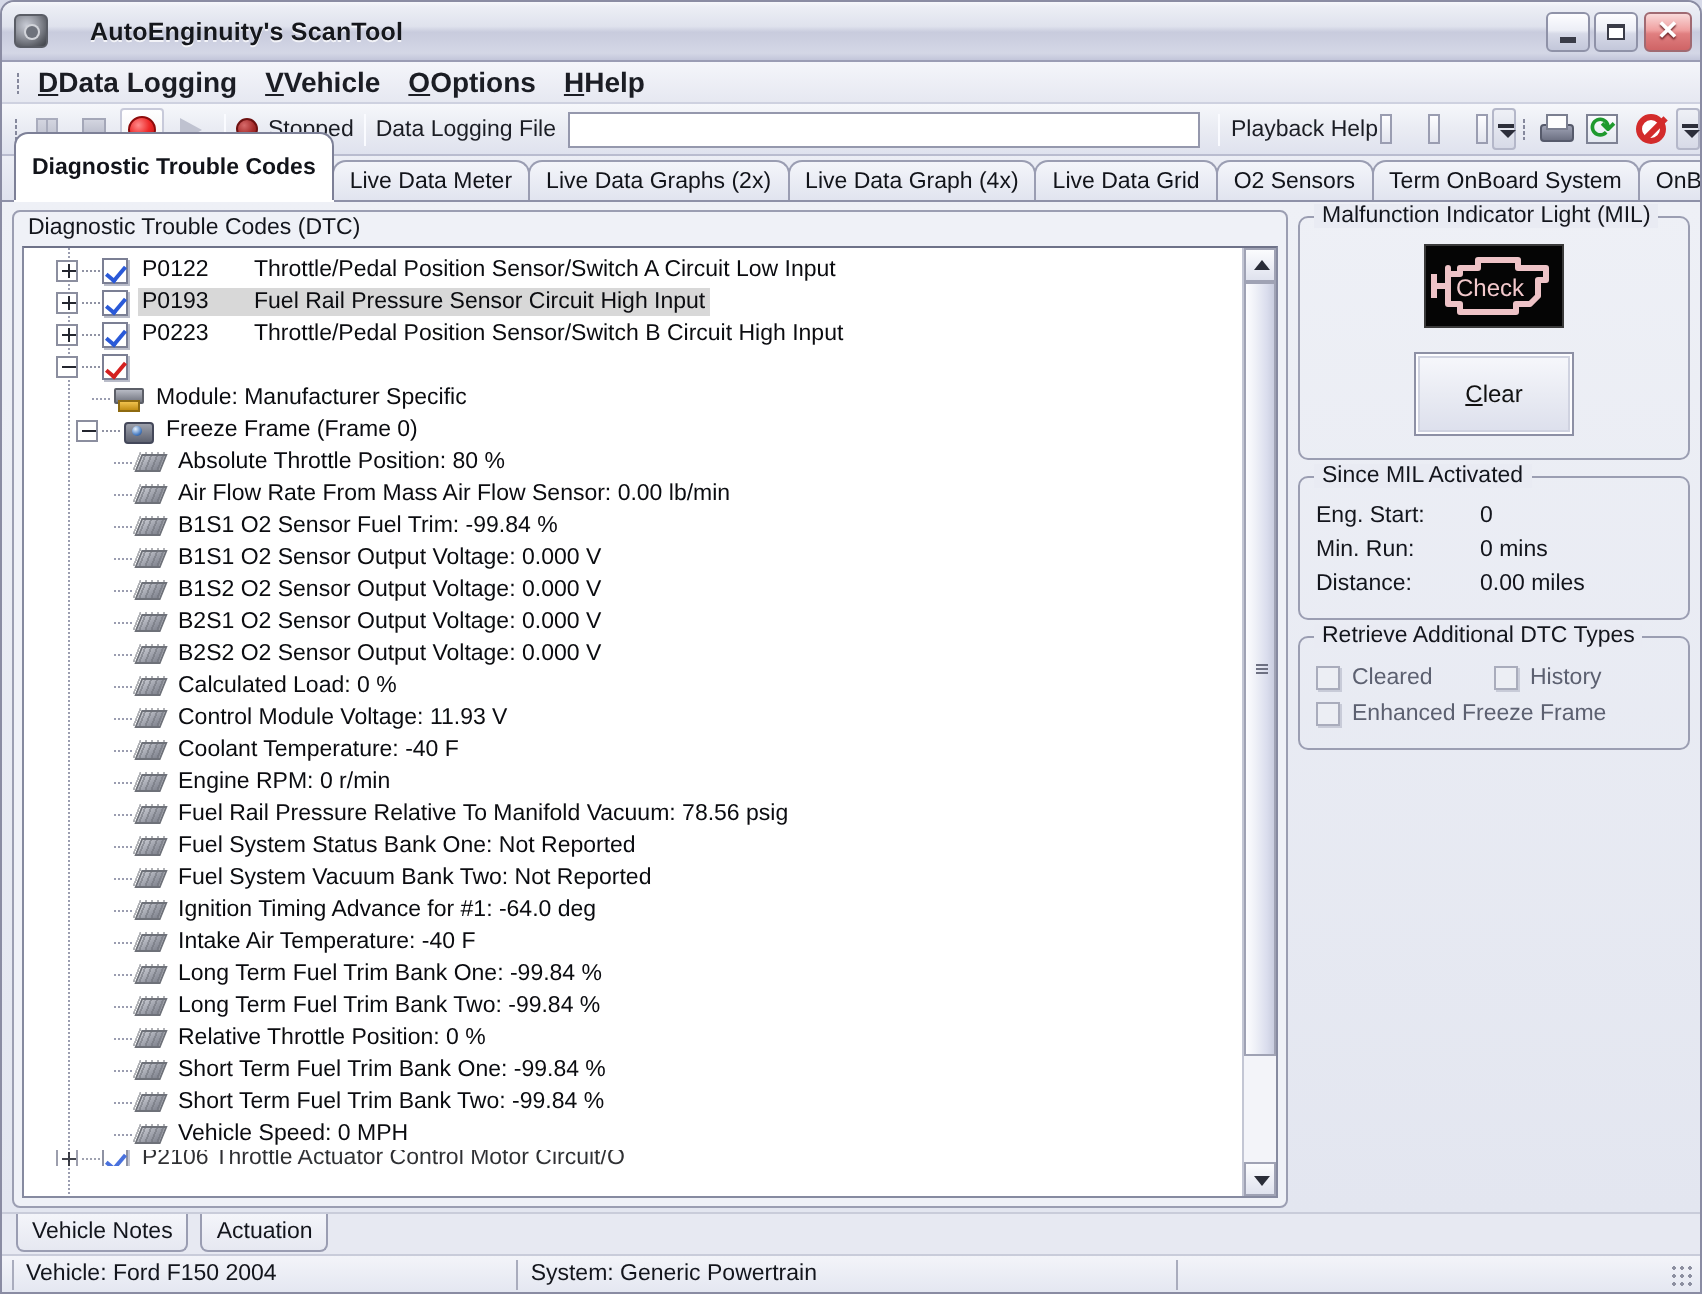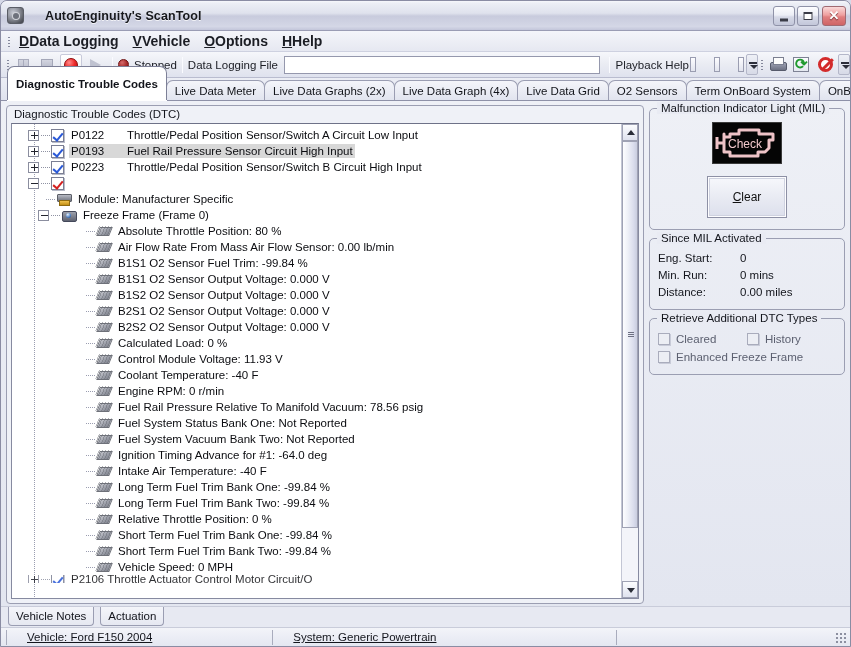--- a/index.html
+++ b/index.html
@@ -195,21 +195,21 @@
   .chk {
     width: 13px; height: 13px; flex: 0 0 13px; margin-right: 5px; position: relative;
     background: #fff; border: 1px solid #7b7f94; box-shadow: 1px 1px 0 #b9bcc9;
   }
   .chk::after {
     content: ""; position: absolute; left: 3px; top: 1px; width: 4px; height: 8px;
     border: solid #2a59d8; border-width: 0 2px 2px 0; transform: rotate(40deg);
   }
   .chk.red::after { border-color: #d42020; }
   .code { display: inline-block; width: 56px; }
-  .ind1 { padding-left: 34px; } .ind2 { padding-left: 74px; }
+  .ind1 { padding-left: 34px; } .ind2 { padding-left: 45px; }
   .tline { position: absolute; left: 22px; top: 0; bottom: 0; width: 1px;
      background-image: linear-gradient(to bottom,#9a9db0 50%, transparent 50%); background-size: 1px 2px; }
   .stub { width: 9px; flex: 0 0 9px; height: 1px; border-top: 1px dotted #9a9db0; margin-right: 1px; }
   .ic { width: 16px; height: 14px; flex: 0 0 16px; margin-right: 4px; position: relative; }
   
   .ic-chip::before {
     content: ""; position: absolute; left: 2px; top: 3px; width: 11px; height: 7px;
     background: linear-gradient(135deg,#c9cbd2 0%, #9b9ea8 55%, #7e818c 100%);
     border: 1px solid #6e7179; transform: skewX(-22deg);
   }
@@ -280,22 +280,22 @@
   }
   .btab { height: 19px; padding: 0 7px; display: flex; align-items: center;
      font-size: 11.5px; color: #13151c; cursor: default;
      background: linear-gradient(to bottom,#f4f5fa,#e6e8f1);
      border: 1px solid #9a9db2; border-top: none; border-radius: 0 0 4px 4px; }
   #status-bar {
     height: 19px; flex: 0 0 19px; display: flex; align-items: center;
     background: linear-gradient(to bottom,#f3f4f9,#e4e7f1);
     border-top: 1px solid #c9ccda; font-size: 11.5px; color: #13151c;
   }
-  .sb-cell { display: flex; align-items: center; padding-left: 20px; height: 15px;
-     border-left: 1px solid #a9acbd; margin-left: 4px; text-decoration: underline; }
+  .sb-cell { display: flex; align-items: center; padding-left: 6px; height: 15px;
+     border-left: 1px solid #a9acbd; margin-left: 4px; }
   .sb-cell:first-child { margin-left: 5px; }
   #sb-grip { margin-left: auto; width: 14px; height: 14px; margin-right: 3px; position: relative; }
   #sb-grip::after { content: ""; position: absolute; right: 1px; bottom: 1px; width: 11px; height: 11px;
      background-image: radial-gradient(#8c8fa0 35%, transparent 36%); background-size: 4px 4px; }
 </style>
 </head>
 <body>
 
 <div id="app-window">
 

